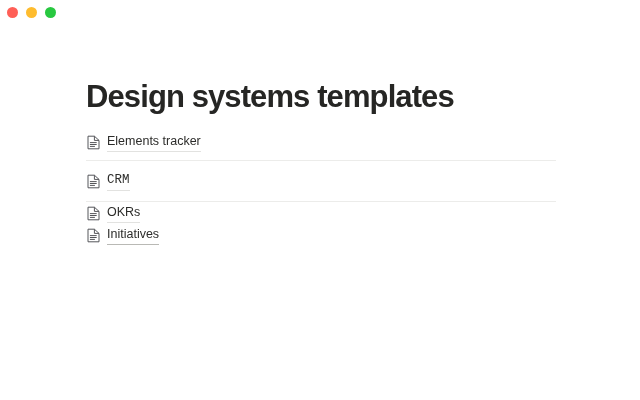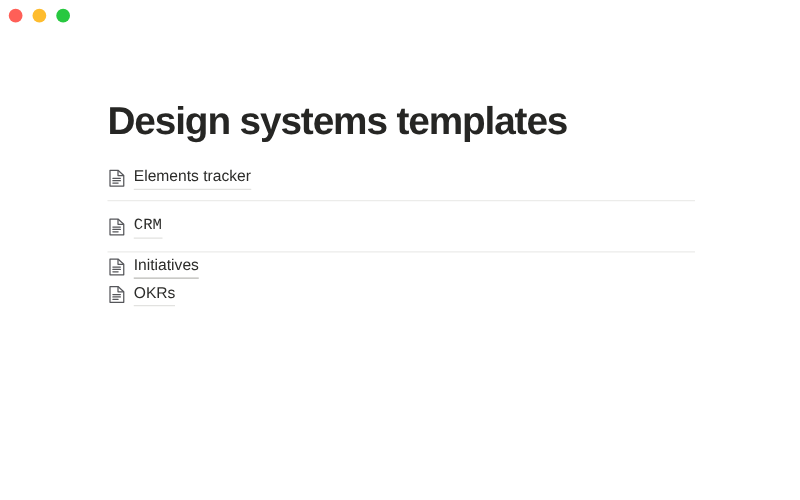--- a/index.html
+++ b/index.html
@@ -167,29 +167,29 @@
 
 
       <li class="doc-item">
         <span class="doc-icon">
           <svg width="13" height="15" viewBox="0 0 13 15" fill="none" xmlns="http://www.w3.org/2000/svg">
             <path d="M1 1.2h6.4L12 5.4v8.4H1z" fill="#ffffff" stroke="#55565a" stroke-width="1" stroke-linejoin="round"></path>
             <path d="M7.4 1.2v4.2H12" stroke="#55565a" stroke-width="1" stroke-linejoin="round" fill="none"></path>
             <path d="M3.3 7.6h6M3.3 9.5h6M3.3 11.4h4.2" stroke="#55565a" stroke-width="1" stroke-linecap="round"></path>
           </svg>
         </span>
-        <span class="doc-label strong-underline">Initiatives</span>
+        <span class="doc-label">OKRs</span>
       </li>
 
       <li class="doc-item">
         <span class="doc-icon">
           <svg width="13" height="15" viewBox="0 0 13 15" fill="none" xmlns="http://www.w3.org/2000/svg">
             <path d="M1 1.2h6.4L12 5.4v8.4H1z" fill="#ffffff" stroke="#55565a" stroke-width="1" stroke-linejoin="round"></path>
             <path d="M7.4 1.2v4.2H12" stroke="#55565a" stroke-width="1" stroke-linejoin="round" fill="none"></path>
             <path d="M3.3 7.6h6M3.3 9.5h6M3.3 11.4h4.2" stroke="#55565a" stroke-width="1" stroke-linecap="round"></path>
           </svg>
         </span>
-        <span class="doc-label">OKRs</span>
+        <span class="doc-label strong-underline">Initiatives</span>
       </li>
 
     </ul>
   </div>
 </div>
 
 </body></html>

